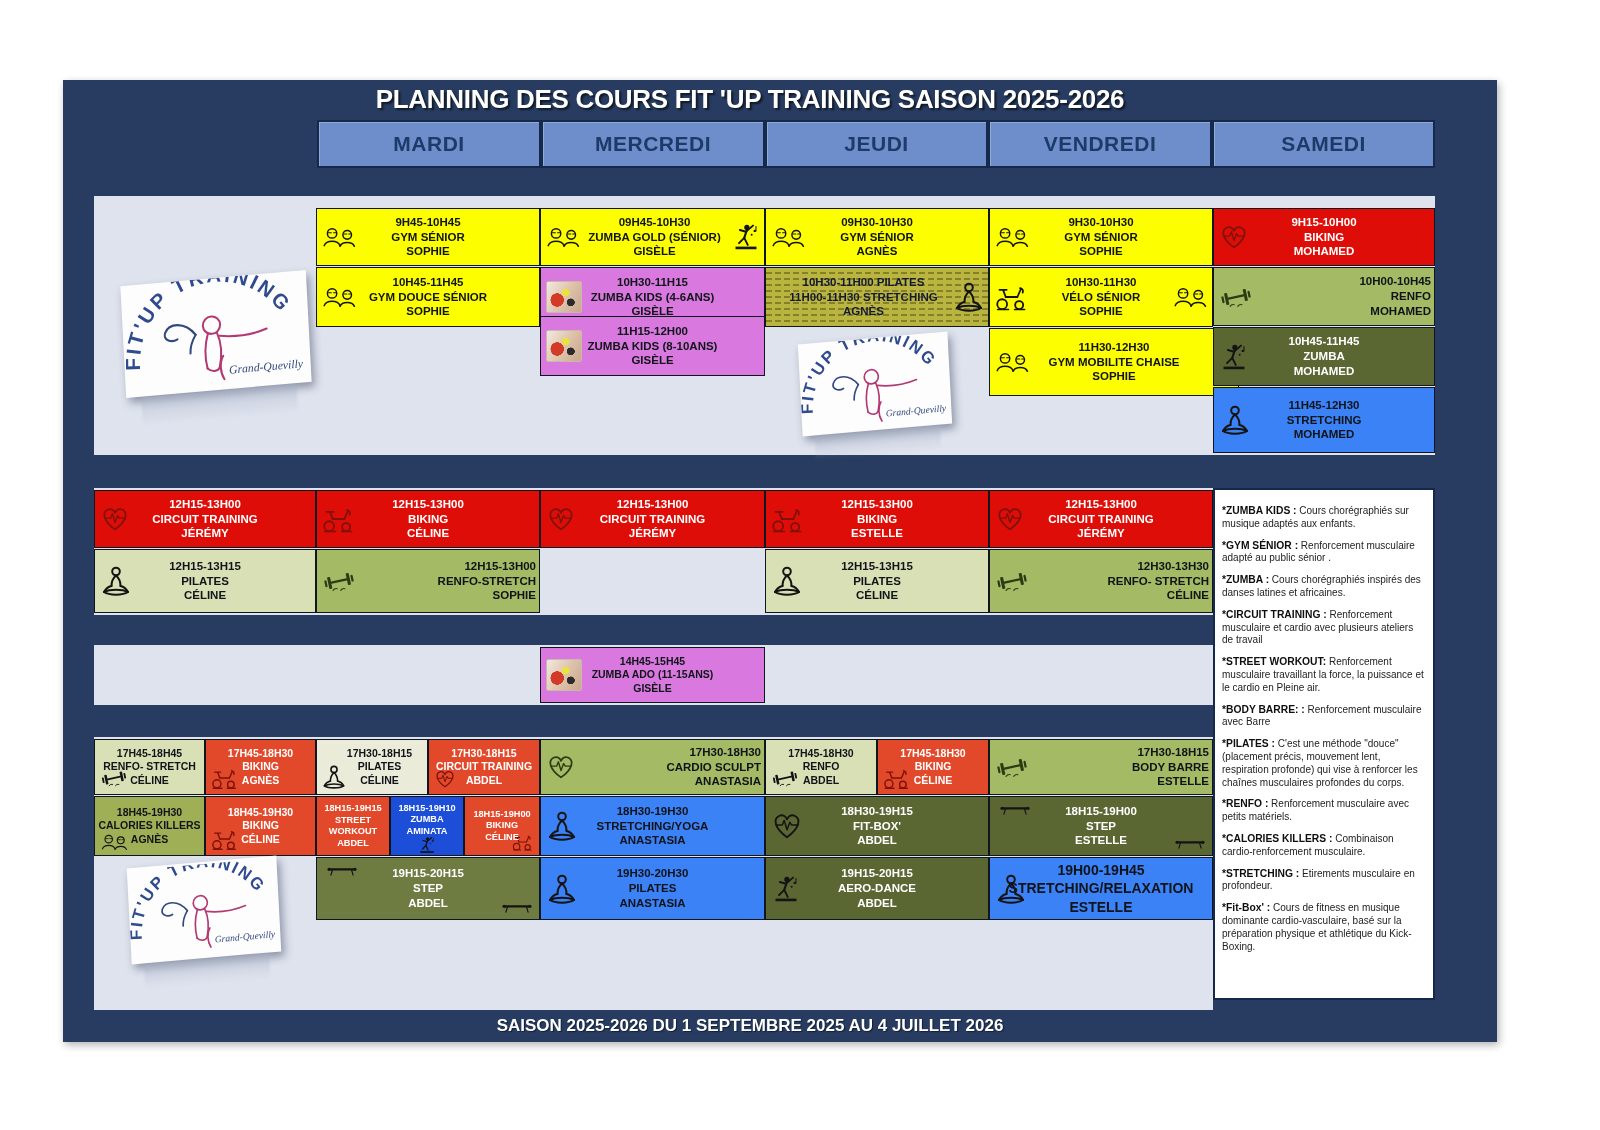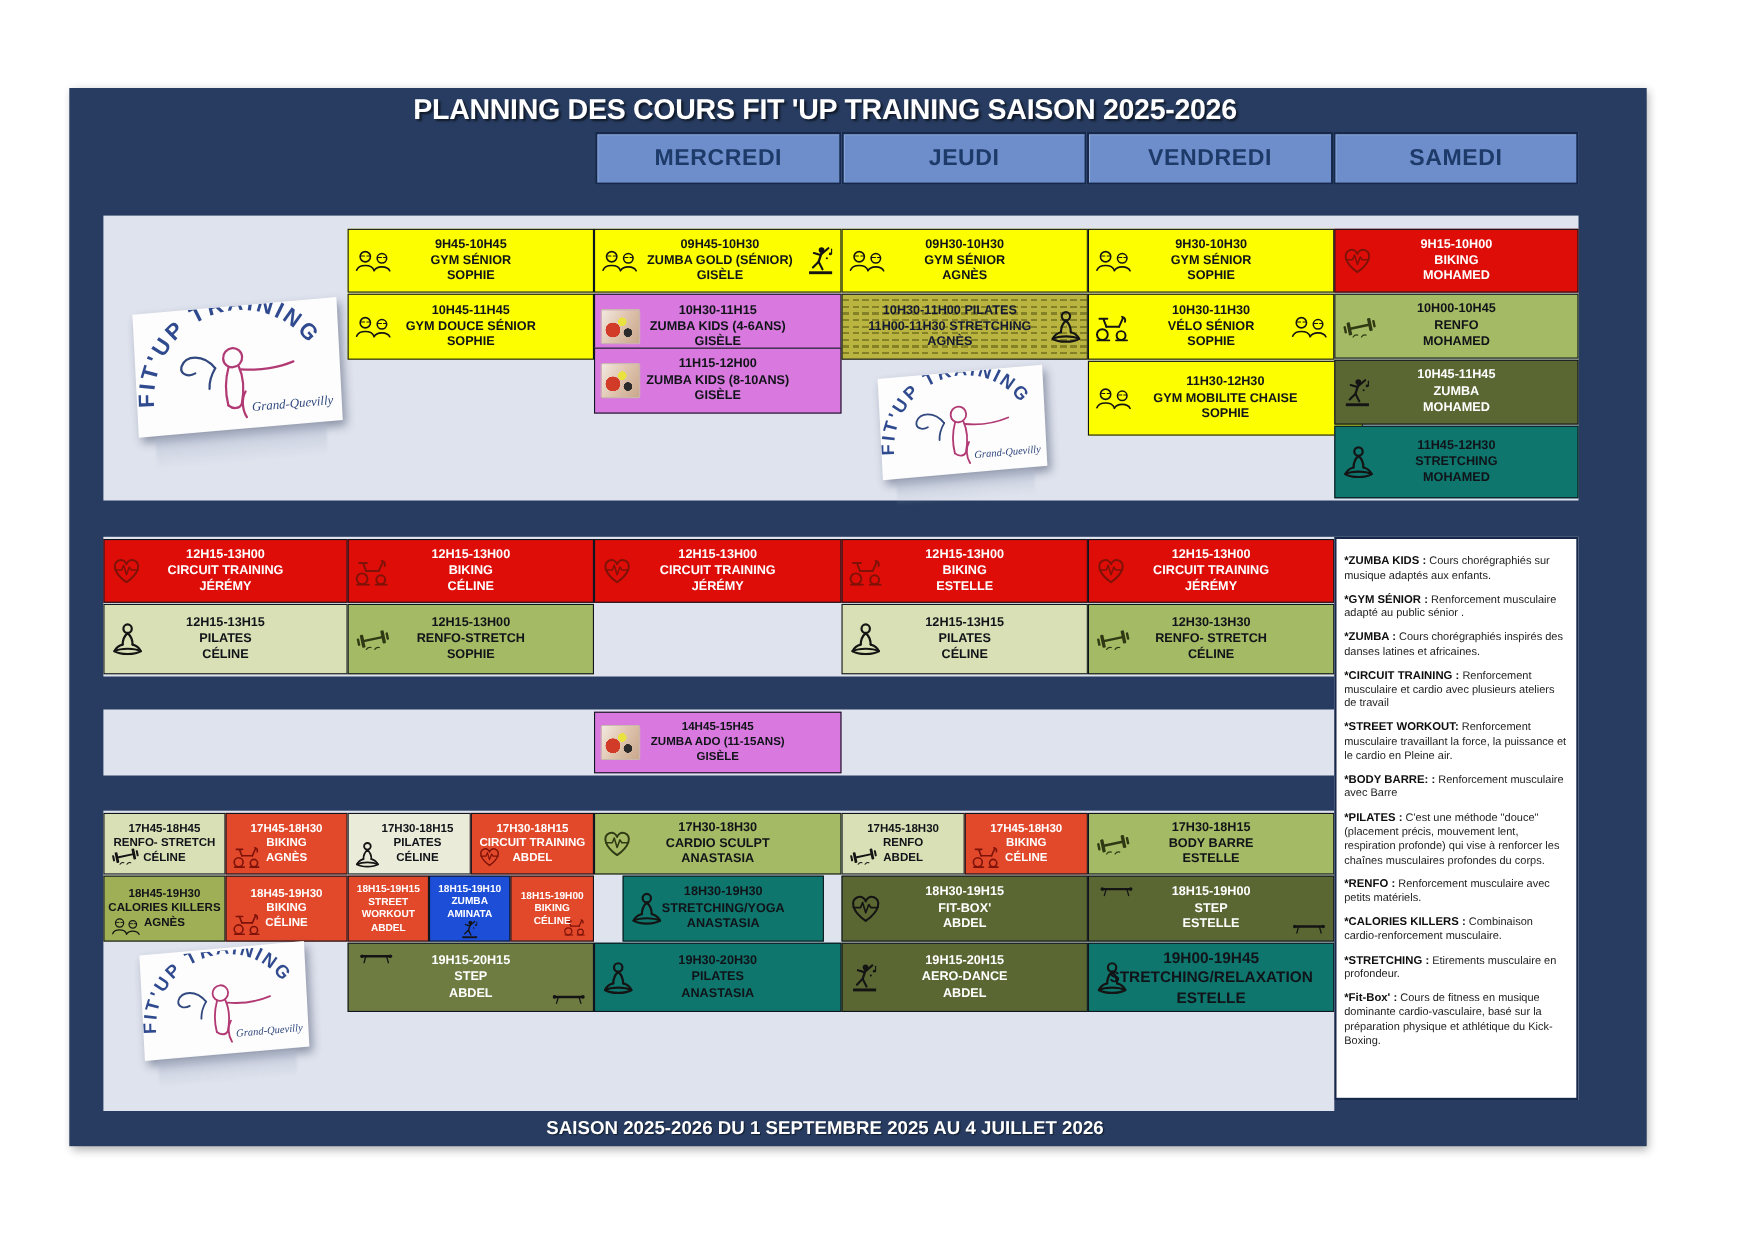--- a/index.html
+++ b/index.html
@@ -21,26 +21,26 @@
   .cell .lines { position:relative; z-index:2; width:100%; padding:0 3px; }
   .half  { font-size:10.5px; }
   .third { font-size:9.2px; line-height:1.25; }
 
   .yel   { background:#FDFF00; }
   .orc   { background:#D979DF; }
   .red   { background:#DE0D08; color:#fff; }
   .ver   { background:#E2492B; color:#fff; }
   .sage  { background:#D9E0B5; }
   .cream { background:#EBEBDA; }
-  .omid  { background:#A5BA64; }
+  .omid  { background:#A5BA64;text-align:right; }
   .odark { background:#5A6733; color:#fff; }
   .ocal  { background:#9FAF55; }
   .ostepm{ background:#6E7C42; color:#fff; }
   .ozum  { background:#1d4ed8; color:#fff; }
-  .pale  { background:#0f766e; }
+  .pale  { background:#3b82f6; }
   .dash  { background-color:#BAB540;
            background-image:repeating-linear-gradient(90deg, rgba(186,181,64,0) 0 6px, #BAB540 6px 9px),
                             repeating-linear-gradient(0deg, rgba(79,76,12,0) 0 4px, rgba(79,76,12,.5) 4px 6px); }
 
   .ico { position:absolute; z-index:1; color:#141414; }
   .ico svg { display:block; width:100%; height:100%; stroke:currentColor; fill:none; stroke-width:2; stroke-linecap:round; stroke-linejoin:round; }
   .red .ico, .ver .ico { color:#7E1208; }
   .omid .ico { color:#2F3A14; }
   .il  { left:5px;  top:50%; transform:translateY(-50%); width:36px; height:26px; }
   .ir  { right:3px; top:50%; transform:translateY(-50%); width:36px; height:26px; }
@@ -138,20 +138,23 @@
       <path d="M96,100 C92,93 92,83 96,77" stroke="#B23A74"></path>
     </g>
     <text x="101" y="95" font-family="Liberation Serif, serif" font-style="italic" font-size="11.5" fill="#31497F">Grand-Quevilly</text>
   </symbol>
 </svg>
 
 <div class="poster">
 
   <div class="title">PLANNING DES COURS FIT 'UP TRAINING SAISON 2025-2026</div>
 
+  <div class="dayhead" style="left:254px;width:224px">
+      <span>MARDI</span>
+    </div>
   <div class="dayhead" style="left:478px;width:224px">
       <span>MERCREDI</span>
     </div>
   <div class="dayhead" style="left:702px;width:223px">
       <span>JEUDI</span>
     </div>
   <div class="dayhead" style="left:925px;width:224px">
       <span>VENDREDI</span>
     </div>
   <div class="dayhead" style="left:1149px;width:223px">
@@ -599,21 +602,21 @@
         <svg viewBox="0 0 34 30">
           <use href="#i-heart"></use>
         </svg>
       </span>
       <div class="lines">
         <div>17H30-18H30</div>
         <div>CARDIO SCULPT</div>
         <div>ANASTASIA</div>
       </div>
     </div>
-  <div class="cell pale" style="left:503px;top:716px;width:183px;height:60px">
+  <div class="cell pale" style="left:477px;top:716px;width:225px;height:60px">
       <span class="ico il" style="width:32px;height:30px">
         <svg viewBox="0 0 30 30">
           <use href="#i-yoga"></use>
         </svg>
       </span>
       <div class="lines">
         <div>18H30-19H30</div>
         <div>STRETCHING/YOGA</div>
         <div>ANASTASIA</div>
       </div>

